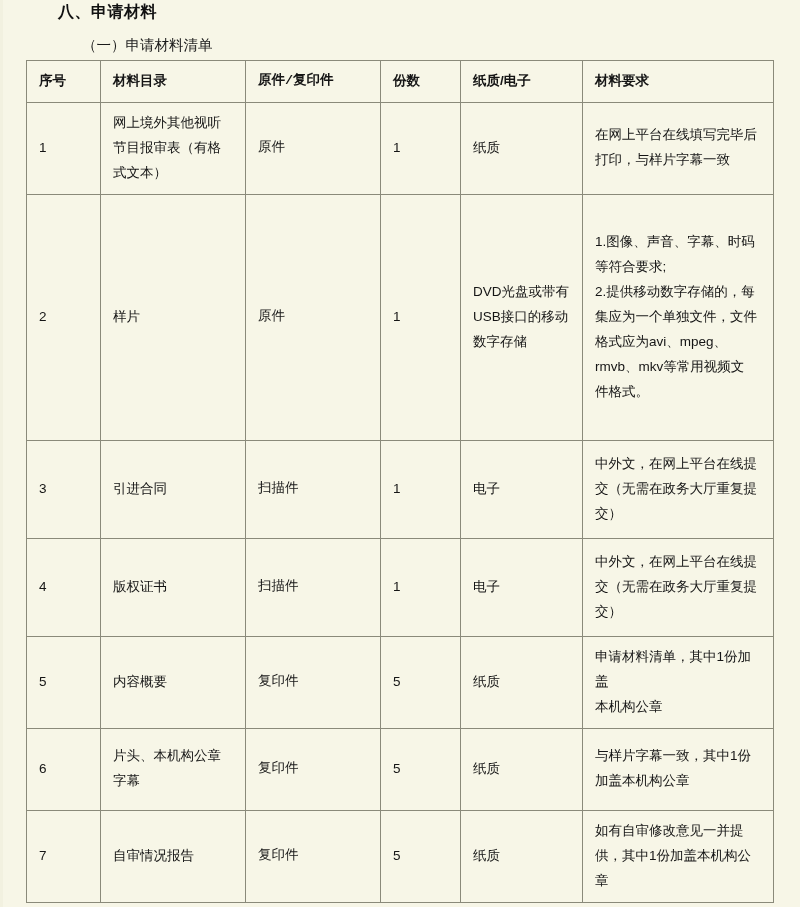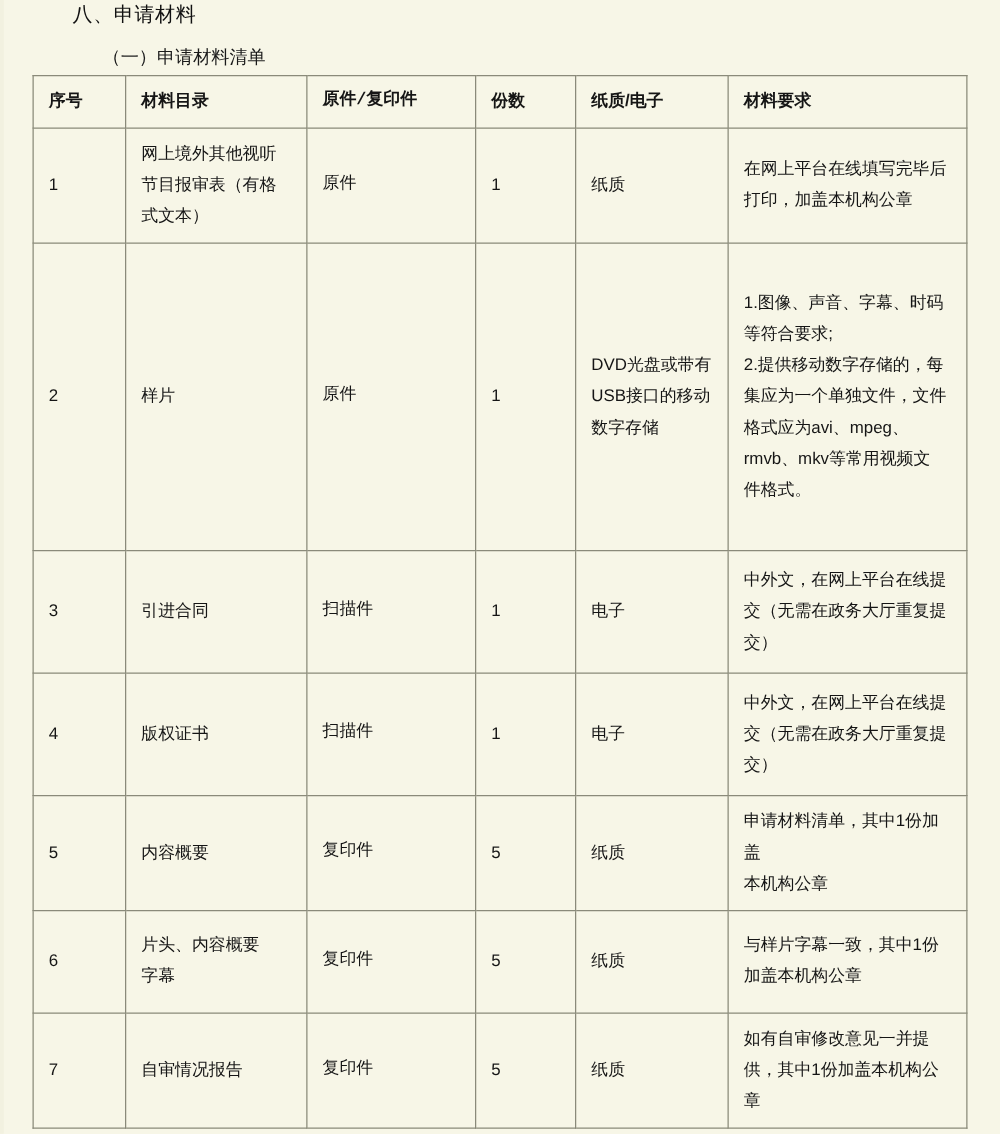--- a/index.html
+++ b/index.html
@@ -27,21 +27,21 @@
     top: 0px;
     width: 3px;
     height: 907px;
     background: #f2f1e0;
   }
   .heading {
     position: absolute;
     left: 58px;
     top: 2px;
     font-size: 16px;
-    font-weight: normal;
+    font-weight: bold;
     letter-spacing: 0.5px;
     color: #111;
   }
   .subheading {
     position: absolute;
     left: 82px;
     top: 36px;
     font-size: 14.5px;
     color: #1a1a1a;
     text-align: center;
@@ -116,21 +116,21 @@
     <tbody>
       <tr class="row-1">
         <td class="c0">1</td>
         <td class="c1 cell-multiline">网上境外其他视听
 节目报审表（有格
 式文本）</td>
         <td class="c2">原件</td>
         <td class="c3">1</td>
         <td class="c4 cell-multiline">纸质</td>
         <td class="c5 cell-multiline">在网上平台在线填写完毕后
-打印，加盖本机构公章</td>
+打印，与样片字幕一致</td>
       </tr>
       <tr class="row-2">
         <td class="c0">2</td>
         <td class="c1 cell-multiline">样片</td>
         <td class="c2">原件</td>
         <td class="c3">1</td>
         <td class="c4 cell-multiline">DVD光盘或带有
 USB接口的移动
 数字存储</td>
         <td class="c5 cell-multiline">1.图像、声音、字幕、时码
@@ -165,21 +165,21 @@
         <td class="c0">5</td>
         <td class="c1 cell-multiline">内容概要</td>
         <td class="c2">复印件</td>
         <td class="c3">5</td>
         <td class="c4 cell-multiline">纸质</td>
         <td class="c5 cell-multiline">申请材料清单，其中1份加盖
 本机构公章</td>
       </tr>
       <tr class="row-6">
         <td class="c0">6</td>
-        <td class="c1 cell-multiline">片头、内容概要
+        <td class="c1 cell-multiline">片头、本机构公章
 字幕</td>
         <td class="c2">复印件</td>
         <td class="c3">5</td>
         <td class="c4 cell-multiline">纸质</td>
         <td class="c5 cell-multiline">与样片字幕一致，其中1份
 加盖本机构公章</td>
       </tr>
       <tr class="row-7">
         <td class="c0">7</td>
         <td class="c1 cell-multiline">自审情况报告</td>

